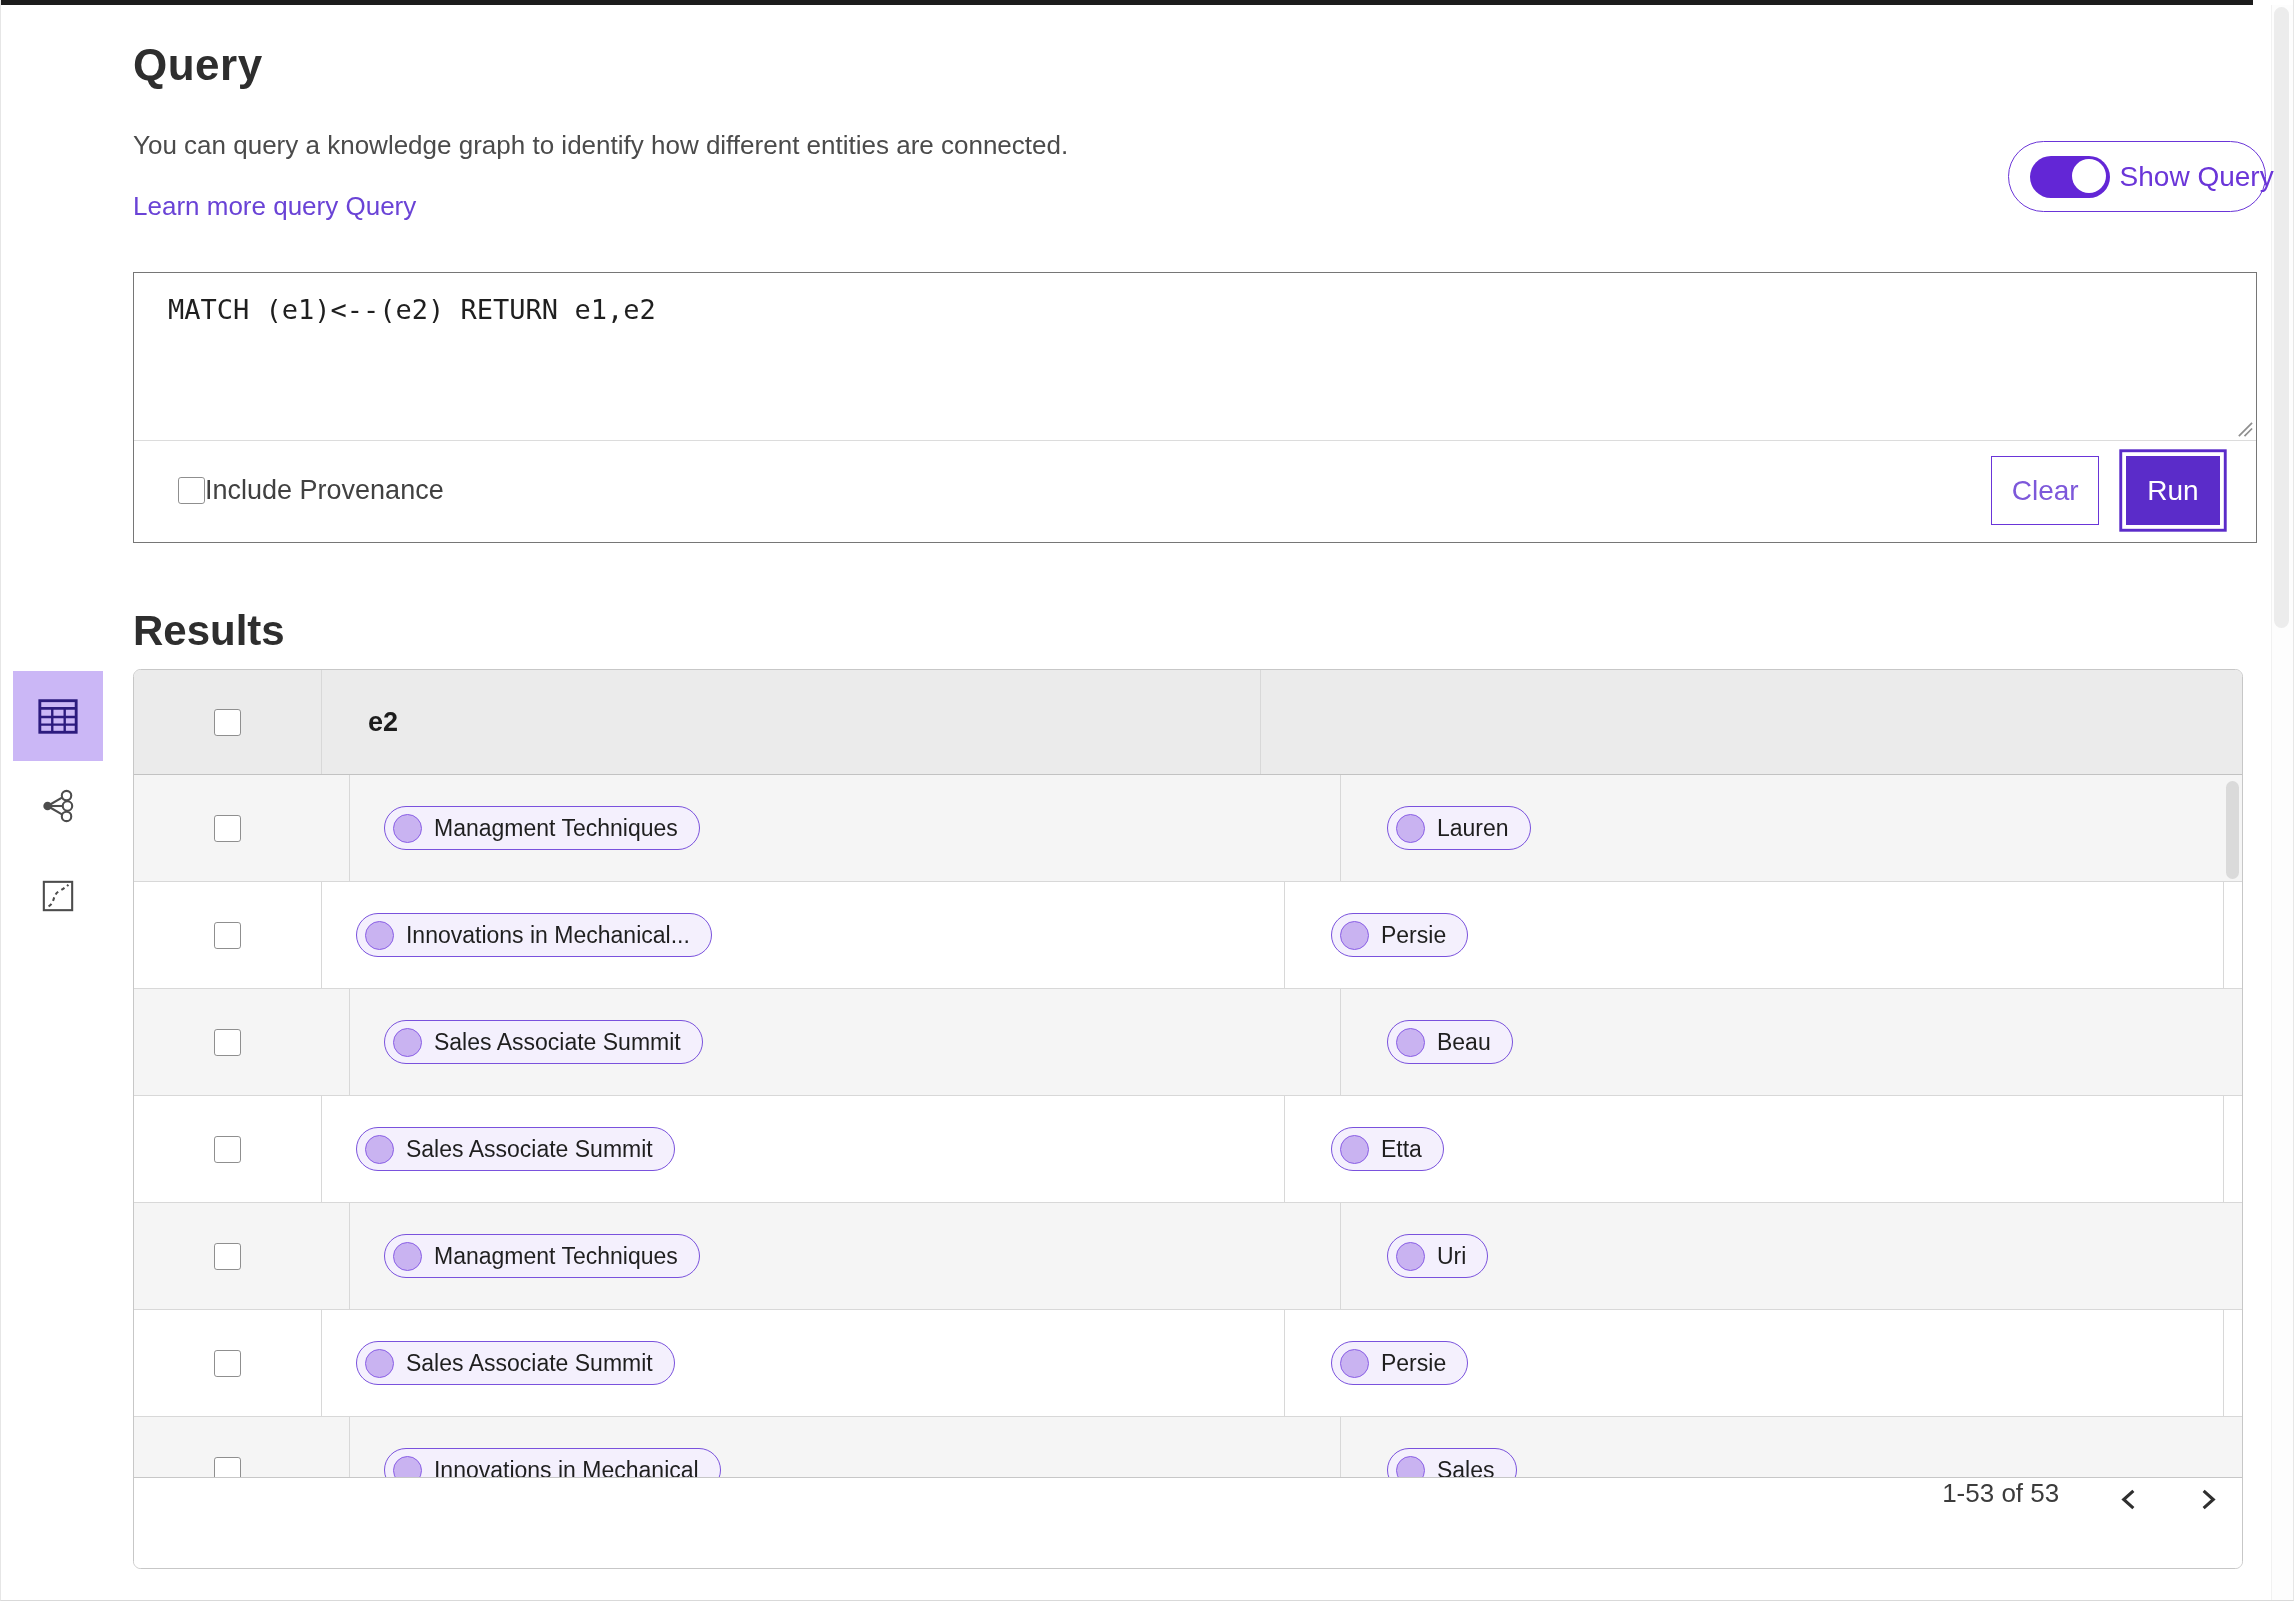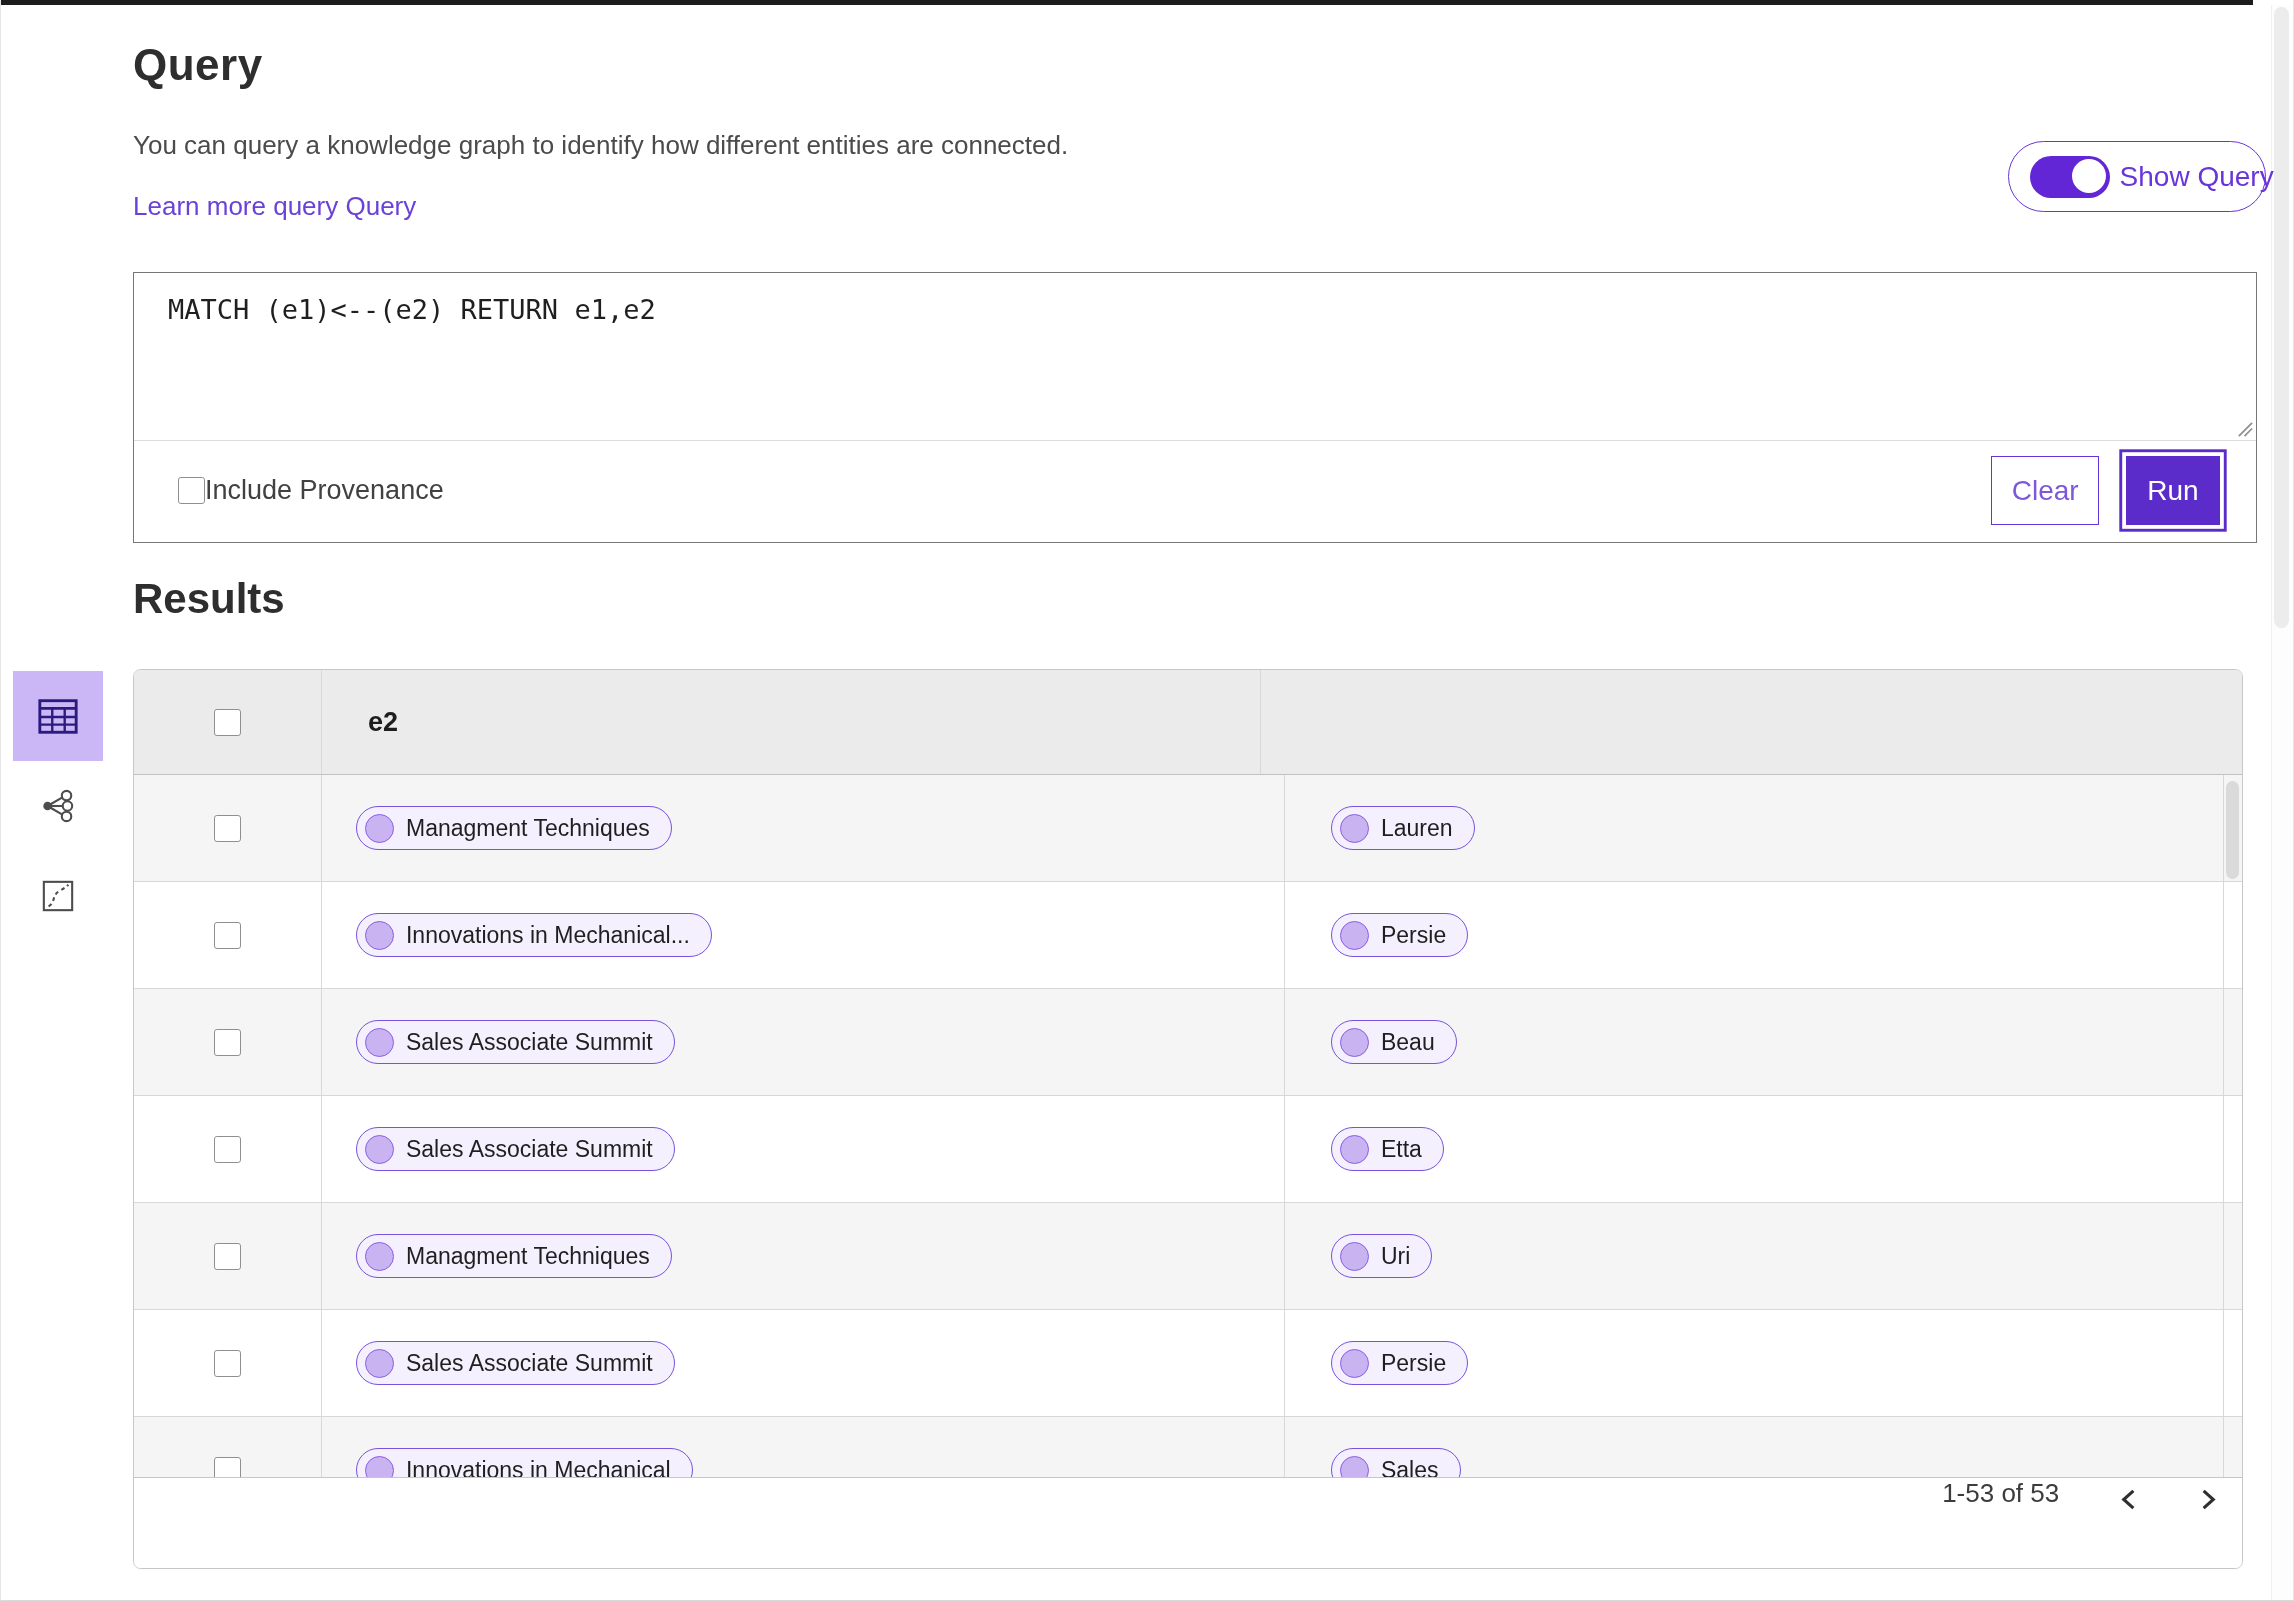--- a/index.html
+++ b/index.html
@@ -36,34 +36,34 @@
   .btns{display:flex;align-items:center;gap:23px;}
   .btn-clear{
     width:108px;height:69px;box-sizing:border-box;background:#fff;cursor:pointer;
     border:1.9px solid var(--accent-purple,#6a35d8);color:#7d58da;font-size:28px;font-family:inherit;
   }
   .btn-run{
     width:94px;height:69px;border:none;background:var(--run-fill,#5b2cc9);color:#fff;font-size:28px;font-family:inherit;cursor:pointer;
     box-shadow:0 0 0 3.8px #ffffff,0 0 0 6.7px var(--run-fill,#5b2cc9);margin-left:3.8px;
   }
 
-  .results-title{position:absolute;left:132px;top:575px;margin:0;font-size:42px;font-weight:700;color:#2e2e2e;}
+  .results-title{position:absolute;left:132px;top:607px;margin:0;font-size:42px;font-weight:700;color:#2e2e2e;}
 
   .view-rail{position:absolute;left:12.4px;top:671px;width:90px;display:flex;flex-direction:column;}
   .rail-btn{width:90px;height:90px;border:none;background:transparent;display:flex;align-items:center;justify-content:center;cursor:pointer;padding:0;}
   .rail-btn.selected{background:var(--selected-tile-bg,#cbb7f6);}
 
   .results-table{
     position:absolute;left:132px;top:669px;width:2110px;height:900px;box-sizing:border-box;
     border:1px solid #c7c7c7;border-radius:7.6px;overflow:hidden;background:#fff;
   }
   .t-header{display:flex;height:105px;background:var(--header-bg,#ebebeb);border-bottom:1px solid #c2c2c2;box-sizing:border-box;}
   .t-body{position:relative;height:702px;overflow:hidden;}
   .t-row{display:flex;height:107px;background:#fff;border-bottom:1px solid #d8d8d8;box-sizing:border-box;}
-  .t-row.alt{background:var(--row-alt-bg,#f5f5f5);}
+  .t-row.alt{background:var(--row-alt-bg,#f5f5f5);gap:28px;}
   .c-check{width:187px;flex:0 0 auto;display:flex;align-items:center;justify-content:center;box-sizing:border-box;}
   .c-e1{width:963px;flex:0 0 auto;display:flex;align-items:center;padding-left:34px;box-sizing:border-box;border-left:1px solid #d8d8d8;}
   .c-e2{width:939px;flex:0 0 auto;display:flex;align-items:center;padding-left:46px;box-sizing:border-box;border-left:1px solid #d8d8d8;}
   .c-scroll{width:21px;flex:0 0 auto;box-sizing:border-box;border-left:1px solid #d8d8d8;}
   .col-label{font-size:27px;font-weight:700;color:#1d1d1d;}
   .scrollbar-thumb{position:absolute;left:2092px;top:5.7px;width:13.4px;height:98px;border-radius:6.7px;background:#dadada;}
 
   .pill{
     display:inline-flex;align-items:center;gap:12.4px;height:44px;box-sizing:border-box;
     border:1.9px solid var(--pill-border,#7a52dd);border-radius:23px;background:var(--pill-bg,#f4f0fd);

